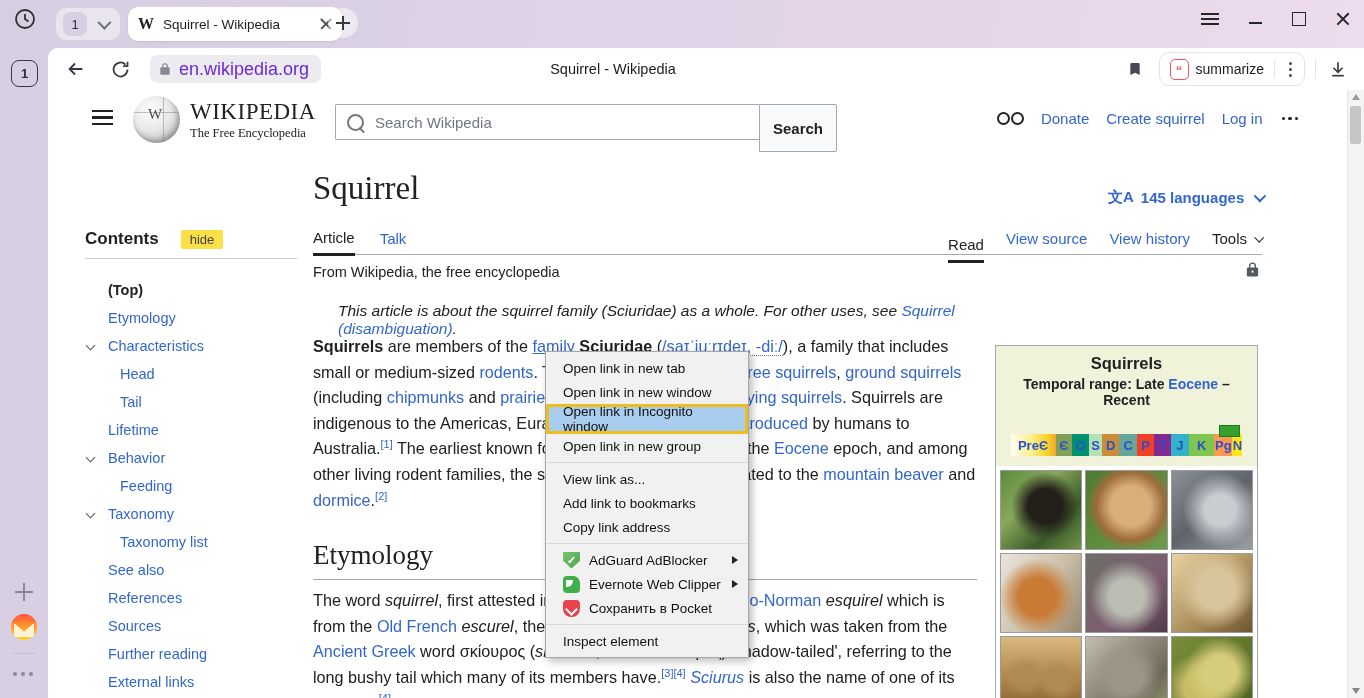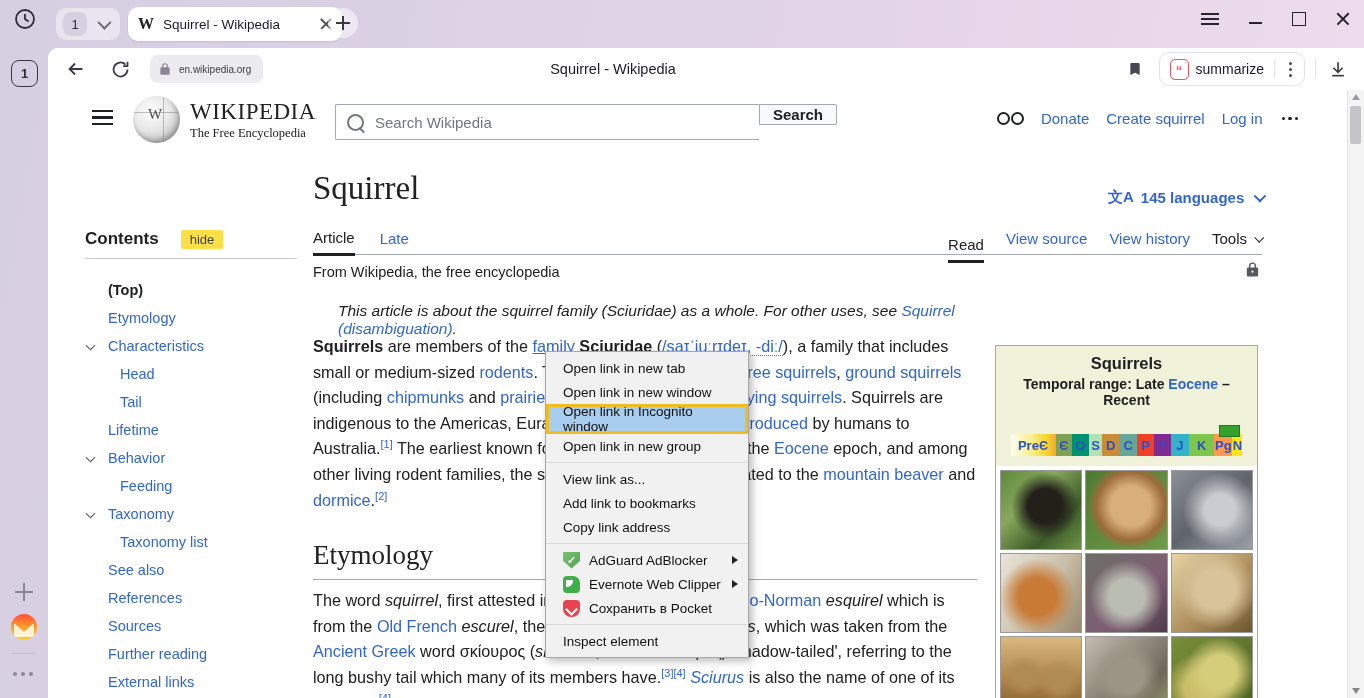--- a/index.html
+++ b/index.html
@@ -60,21 +60,21 @@
   
   .panel{position:absolute;left:48px;top:48px;right:0;bottom:0;background:#fff;border-top-left-radius:10px;}
   .toolbar{position:absolute;left:0;top:0;right:0;height:42px;border-top-left-radius:10px;background:#fff;
       border-bottom:1px solid #ececf0;display:flex;align-items:center;}
   .tool-icon{color:#3b3842;display:flex;align-items:center;justify-content:center;}
   .btn-back{margin-left:16px;width:24px;height:24px;}
   .btn-reload{margin-left:20px;width:24px;height:24px;}
   .url-pill{margin-left:18px;height:28px;background:#ebebf0;border-radius:8px;display:flex;align-items:center;
       padding:0 12px 0 8px;}
   .url-lock{color:#8a8594;margin-right:7px;display:flex;}
-  .url-text{font-size:10px;color:#404040;}
+  .url-text{font-size:18px;color:#6d28d9;}
   .page-title{position:absolute;left:400px;width:330px;text-align:center;font-size:14.5px;color:#1d1b22;}
   .toolbar-right{margin-left:auto;display:flex;align-items:center;}
   .bm-icon{color:#4a4752;margin-right:16px;display:flex;}
   .summarize-btn{height:32px;border:1px solid #e4e2e8;border-radius:10px;display:flex;align-items:center;
       padding:0 4px 0 10px;background:#fff;}
   .quote-icon{width:17px;height:15px;border:1.7px solid #f0525e;border-radius:5px;display:flex;align-items:center;
       justify-content:center;color:#f0525e;font-size:13px;font-weight:bold;line-height:0;padding-top:4px;margin-right:7px;}
   .sum-label{font-size:14px;color:#1d1b22;}
   .sum-sep{width:1px;height:18px;background:#e4e2e8;margin:0 6px 0 10px;}
   .dots-v{display:flex;flex-direction:column;gap:3px;padding:0 8px;}
@@ -103,21 +103,21 @@
   .wiki-wordmark{position:absolute;left:142px;top:9px;}
   .wm-title{font-family:"Liberation Serif",serif;font-size:23px;letter-spacing:.5px;color:#202122;}
   .wm-sub{font-family:"Liberation Serif",serif;font-size:12.5px;color:#202122;margin-top:1px;}
   .search-wrap{position:absolute;left:287px;top:14px;display:flex;}
   .search-box{width:423px;height:34px;border:1px solid #a2a9b1;border-right:none;border-radius:2px 0 0 2px;
      display:flex;align-items:center;background:#fff;}
   .mag{position:relative;width:13px;height:13px;border:2px solid #72777d;border-radius:50%;margin:0 9px 0 11px;}
   .mag::after{content:"";position:absolute;left:11px;top:11px;width:7px;height:2px;background:#72777d;transform:rotate(45deg);transform-origin:0 0;}
   .search-input{border:none;outline:none;flex:1;font-size:15px;color:#202122;font-family:"Liberation Sans",sans-serif;}
   .search-input::placeholder{color:#72777d;}
-  .search-btn{height:21px;padding:0 13px;border:1px solid #a2a9b1;border-radius:0 2px 2px 0;background:#f8f9fa;
+  .search-btn{height:48px;padding:0 13px;border:1px solid #a2a9b1;border-radius:0 2px 2px 0;background:#f8f9fa;
      font-size:15px;font-weight:bold;color:#202122;display:flex;align-items:center;}
   .wh-right{position:absolute;right:66px;top:20px;display:flex;align-items:center;gap:17px;}
   .oo-icon{display:flex;gap:1px;}
   .oo-icon i{width:9px;height:9px;border:2.2px solid #202122;border-radius:50%;}
   .wh-link{font-size:15px;color:#3366cc;white-space:nowrap;}
   .dots-h2{display:flex;gap:3px;margin-left:2px;}
   .dots-h2 i{width:3.5px;height:3.5px;border-radius:50%;background:#202122;}
 
   
   .toc{position:absolute;left:37px;top:139px;width:212px;font-size:14.5px;}
@@ -396,21 +396,21 @@
       </div>
 
       <h1 class="art-title" style="margin:0;font-weight:normal;">Squirrel</h1>
       <div class="lang-btn">
         <span class="lang-icon">文A</span>
         <span class="lang-label">145 languages</span>
         <span class="lang-chev"></span>
       </div>
       <div class="tabrow">
         <span class="tr-tab active">Article</span>
-        <span class="tr-tab">Late</span>
+        <span class="tr-tab">Talk</span>
         <span class="tr-spacer"></span>
         <span class="tr-right active">Read</span>
         <span class="tr-right">View source</span>
         <span class="tr-right">View history</span>
         <span class="tr-right" style="color:#202122;">
           <span>Tools</span>
             <span class="tools-chev"></span>
         </span>
       </div>
       <div class="tagline">From Wikipedia, the free encyclopedia</div>

